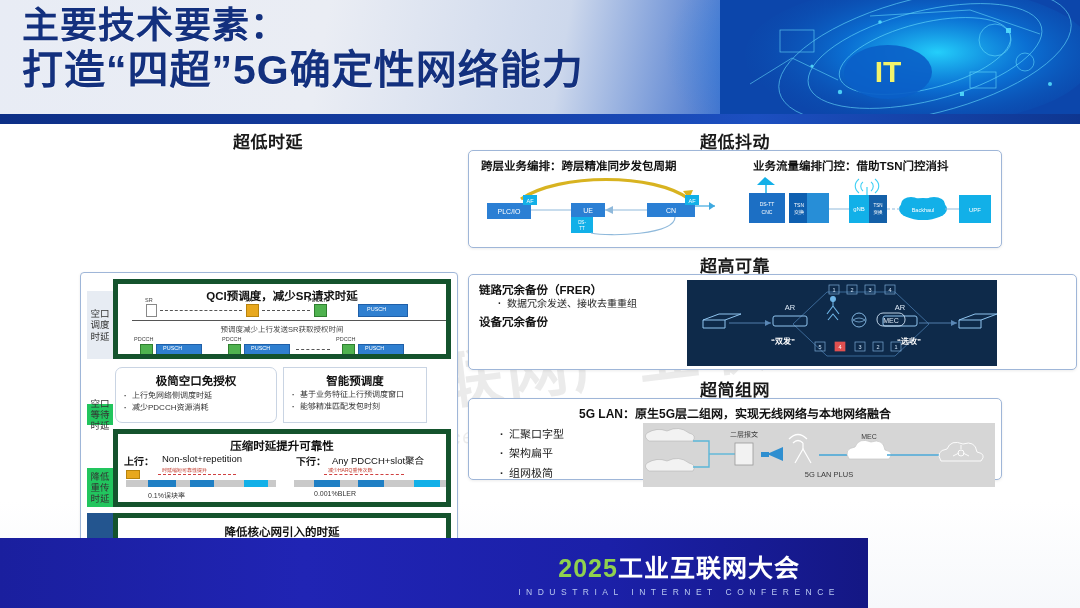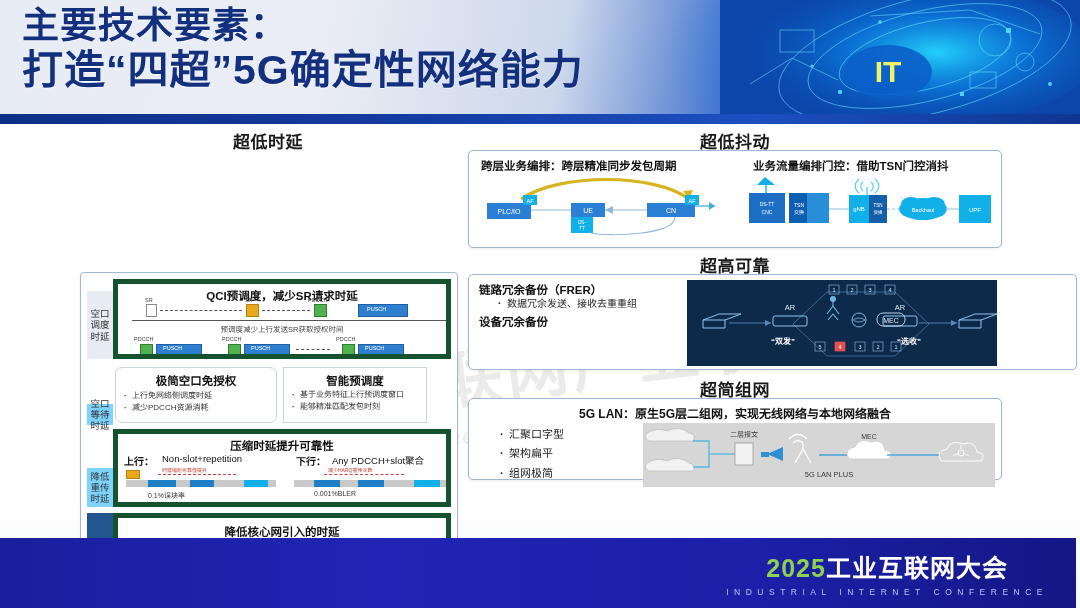--- a/index.html
+++ b/index.html
@@ -60,21 +60,21 @@
     border:1px solid #9fb6d8;border-radius:4px;background:#fff;
     box-shadow:0 1px 3px rgba(0,0,0,.08);
   }
   .row{position:absolute;left:6px;display:flex;}
   .rowlabel{
     width:26px;display:flex;align-items:center;justify-content:center;
     font-size:9.5px;line-height:1.18;text-align:center;color:#333;
     writing-mode:horizontal-tb;padding:2px 1px;box-sizing:border-box;
   }
   .lbl-gray{background:#e7ecf3;margin-top:12px;}
-  .lbl-yellow{background:#7dd3fc;margin-top:39px;}
+  .lbl-yellow{background:#22c55e;margin-top:39px;}
   .lbl-dark{background:#23558f;color:#fff;}
   .rowbody{
     flex:1;border:5px solid #14532d;background:#fff;box-sizing:border-box;
     position:relative;overflow:hidden;
   }
 
   .blk-title{font-size:11.5px;font-weight:bold;color:#111;text-align:center;padding-top:3px;}
 
   
   .tl{position:absolute;height:1px;background:#555;}
@@ -107,21 +107,21 @@
   .rbullets li:before{content:"·";position:absolute;left:-9px;font-weight:bold;color:#222;}
 
   
   .dark-diag{position:absolute;background:#0e2a4a;overflow:hidden;}
 
   
   .gray-diag{position:absolute;background:#d6d6d6;overflow:hidden;}
 
   
   .footer{
-    position:absolute;left:0;top:538px;width:1076px;height:70px;
+    position:absolute;left:0;top:538px;width:868px;height:70px;
     background:linear-gradient(90deg,#1a1f9e 0%,#2024b4 35%,#1b20a8 70%,#141784 100%);
   }
   .footer-logo{position:absolute;right:28px;top:10px;text-align:center;}
   .fl-main{font-size:25px;font-weight:bold;letter-spacing:1px;white-space:nowrap;}
   .fl-2025{color:#8fd14f;}
   .fl-cn{color:#ffffff;}
   .fl-sub{font-size:8.5px;color:#b9c8f0;letter-spacing:5.5px;margin-top:3px;white-space:nowrap;}
 </style>
 </head>
 <body>

